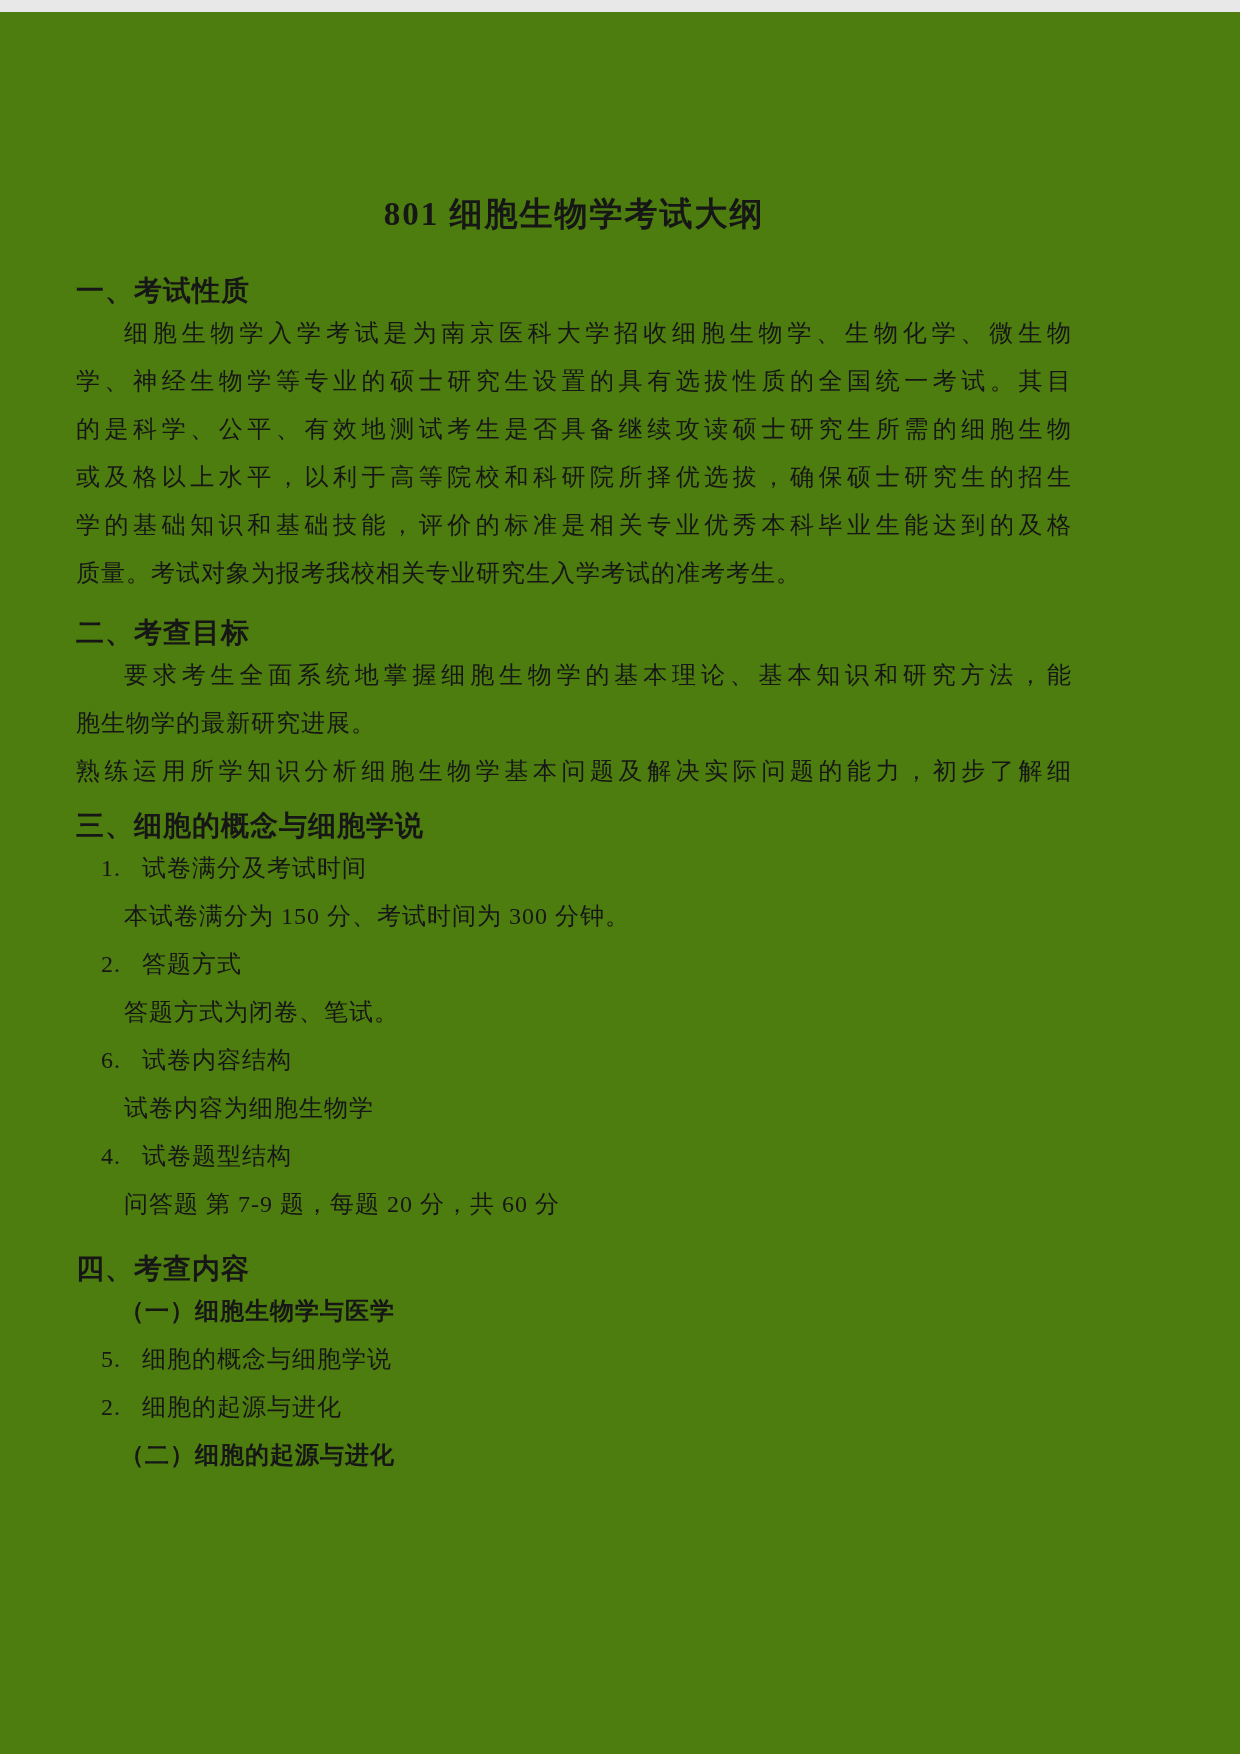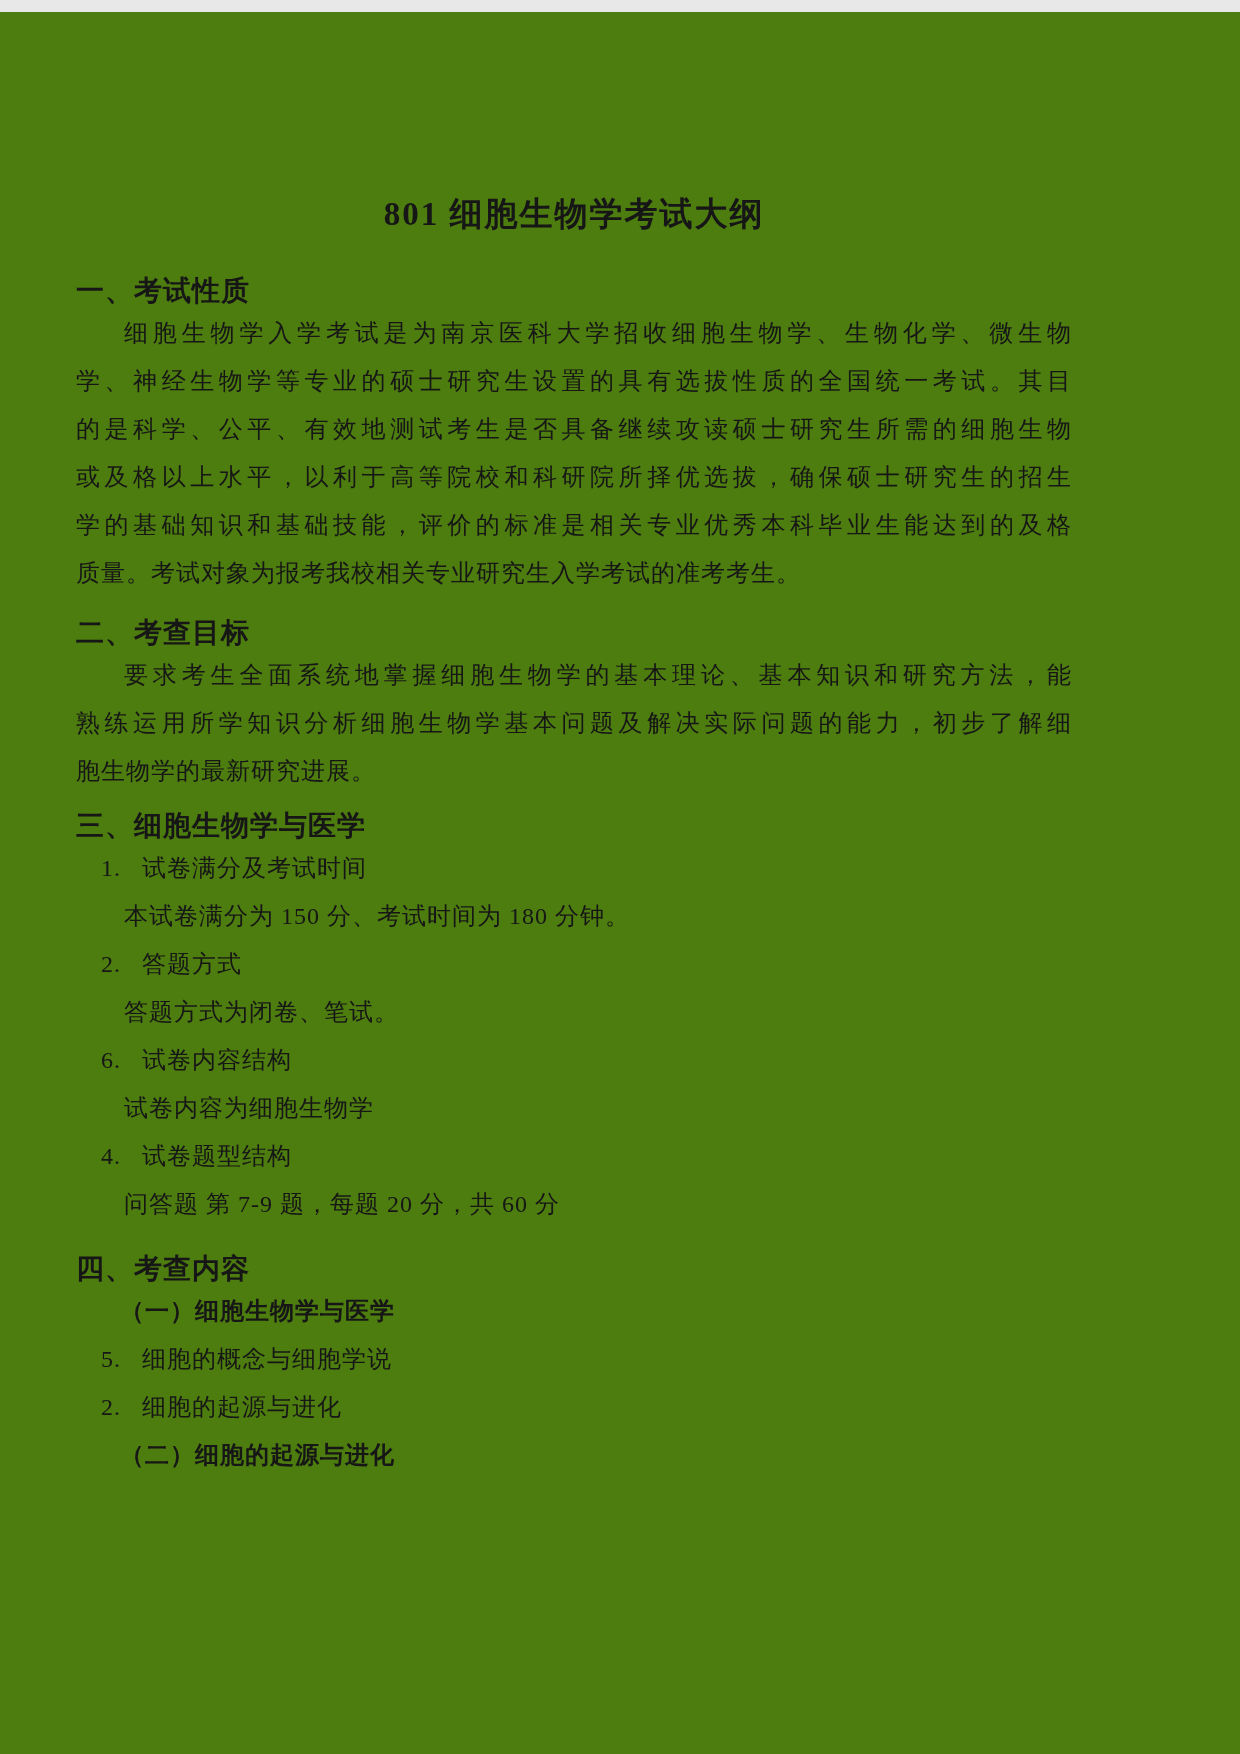--- a/index.html
+++ b/index.html
@@ -51,26 +51,26 @@
   <h2 class="sec-head mt-s1">一、考试性质</h2>
   <div class="line just ind2 mt-p1">细胞生物学入学考试是为南京医科大学招收细胞生物学、生物化学、微生物</div>
   <div class="line just">学、神经生物学等专业的硕士研究生设置的具有选拔性质的全国统一考试。其目</div>
   <div class="line just">的是科学、公平、有效地测试考生是否具备继续攻读硕士研究生所需的细胞生物</div>
   <div class="line just">或及格以上水平，以利于高等院校和科研院所择优选拔，确保硕士研究生的招生</div>
   <div class="line just">学的基础知识和基础技能，评价的标准是相关专业优秀本科毕业生能达到的及格</div>
   <div class="line">质量。考试对象为报考我校相关专业研究生入学考试的准考考生。</div>
 
   <h2 class="sec-head mt-s2">二、考查目标</h2>
   <div class="line just ind2 mt-p2">要求考生全面系统地掌握细胞生物学的基本理论、基本知识和研究方法，能</div>
+  <div class="line">胞生物学的最新研究进展。</div>
   <div class="line just">熟练运用所学知识分析细胞生物学基本问题及解决实际问题的能力，初步了解细</div>
-  <div class="line">胞生物学的最新研究进展。</div>
 
-  <h2 class="sec-head mt-s3">三、细胞生物学与医学</h2>
+  <h2 class="sec-head mt-s3">三、细胞的概念与细胞学说</h2>
   <div class="line ind1 mt-i3">1.   试卷满分及考试时间</div>
-  <div class="line ind2">本试卷满分为 150 分、考试时间为 180 分钟。</div>
+  <div class="line ind2">本试卷满分为 150 分、考试时间为 300 分钟。</div>
   <div class="line ind1">2.   答题方式</div>
   <div class="line ind2">答题方式为闭卷、笔试。</div>
   <div class="line ind1">6.   试卷内容结构</div>
   <div class="line ind2">试卷内容为细胞生物学</div>
   <div class="line ind1">4.   试卷题型结构</div>
   <div class="line ind2">问答题 第 7-9 题，每题 20 分，共 60 分</div>
 
   <h2 class="sec-head mt-s4">四、考查内容</h2>
   <div class="line subhead mt-sub1">（一）细胞生物学与医学</div>
   <div class="line ind1 mt-subi">5.   细胞的概念与细胞学说</div>

